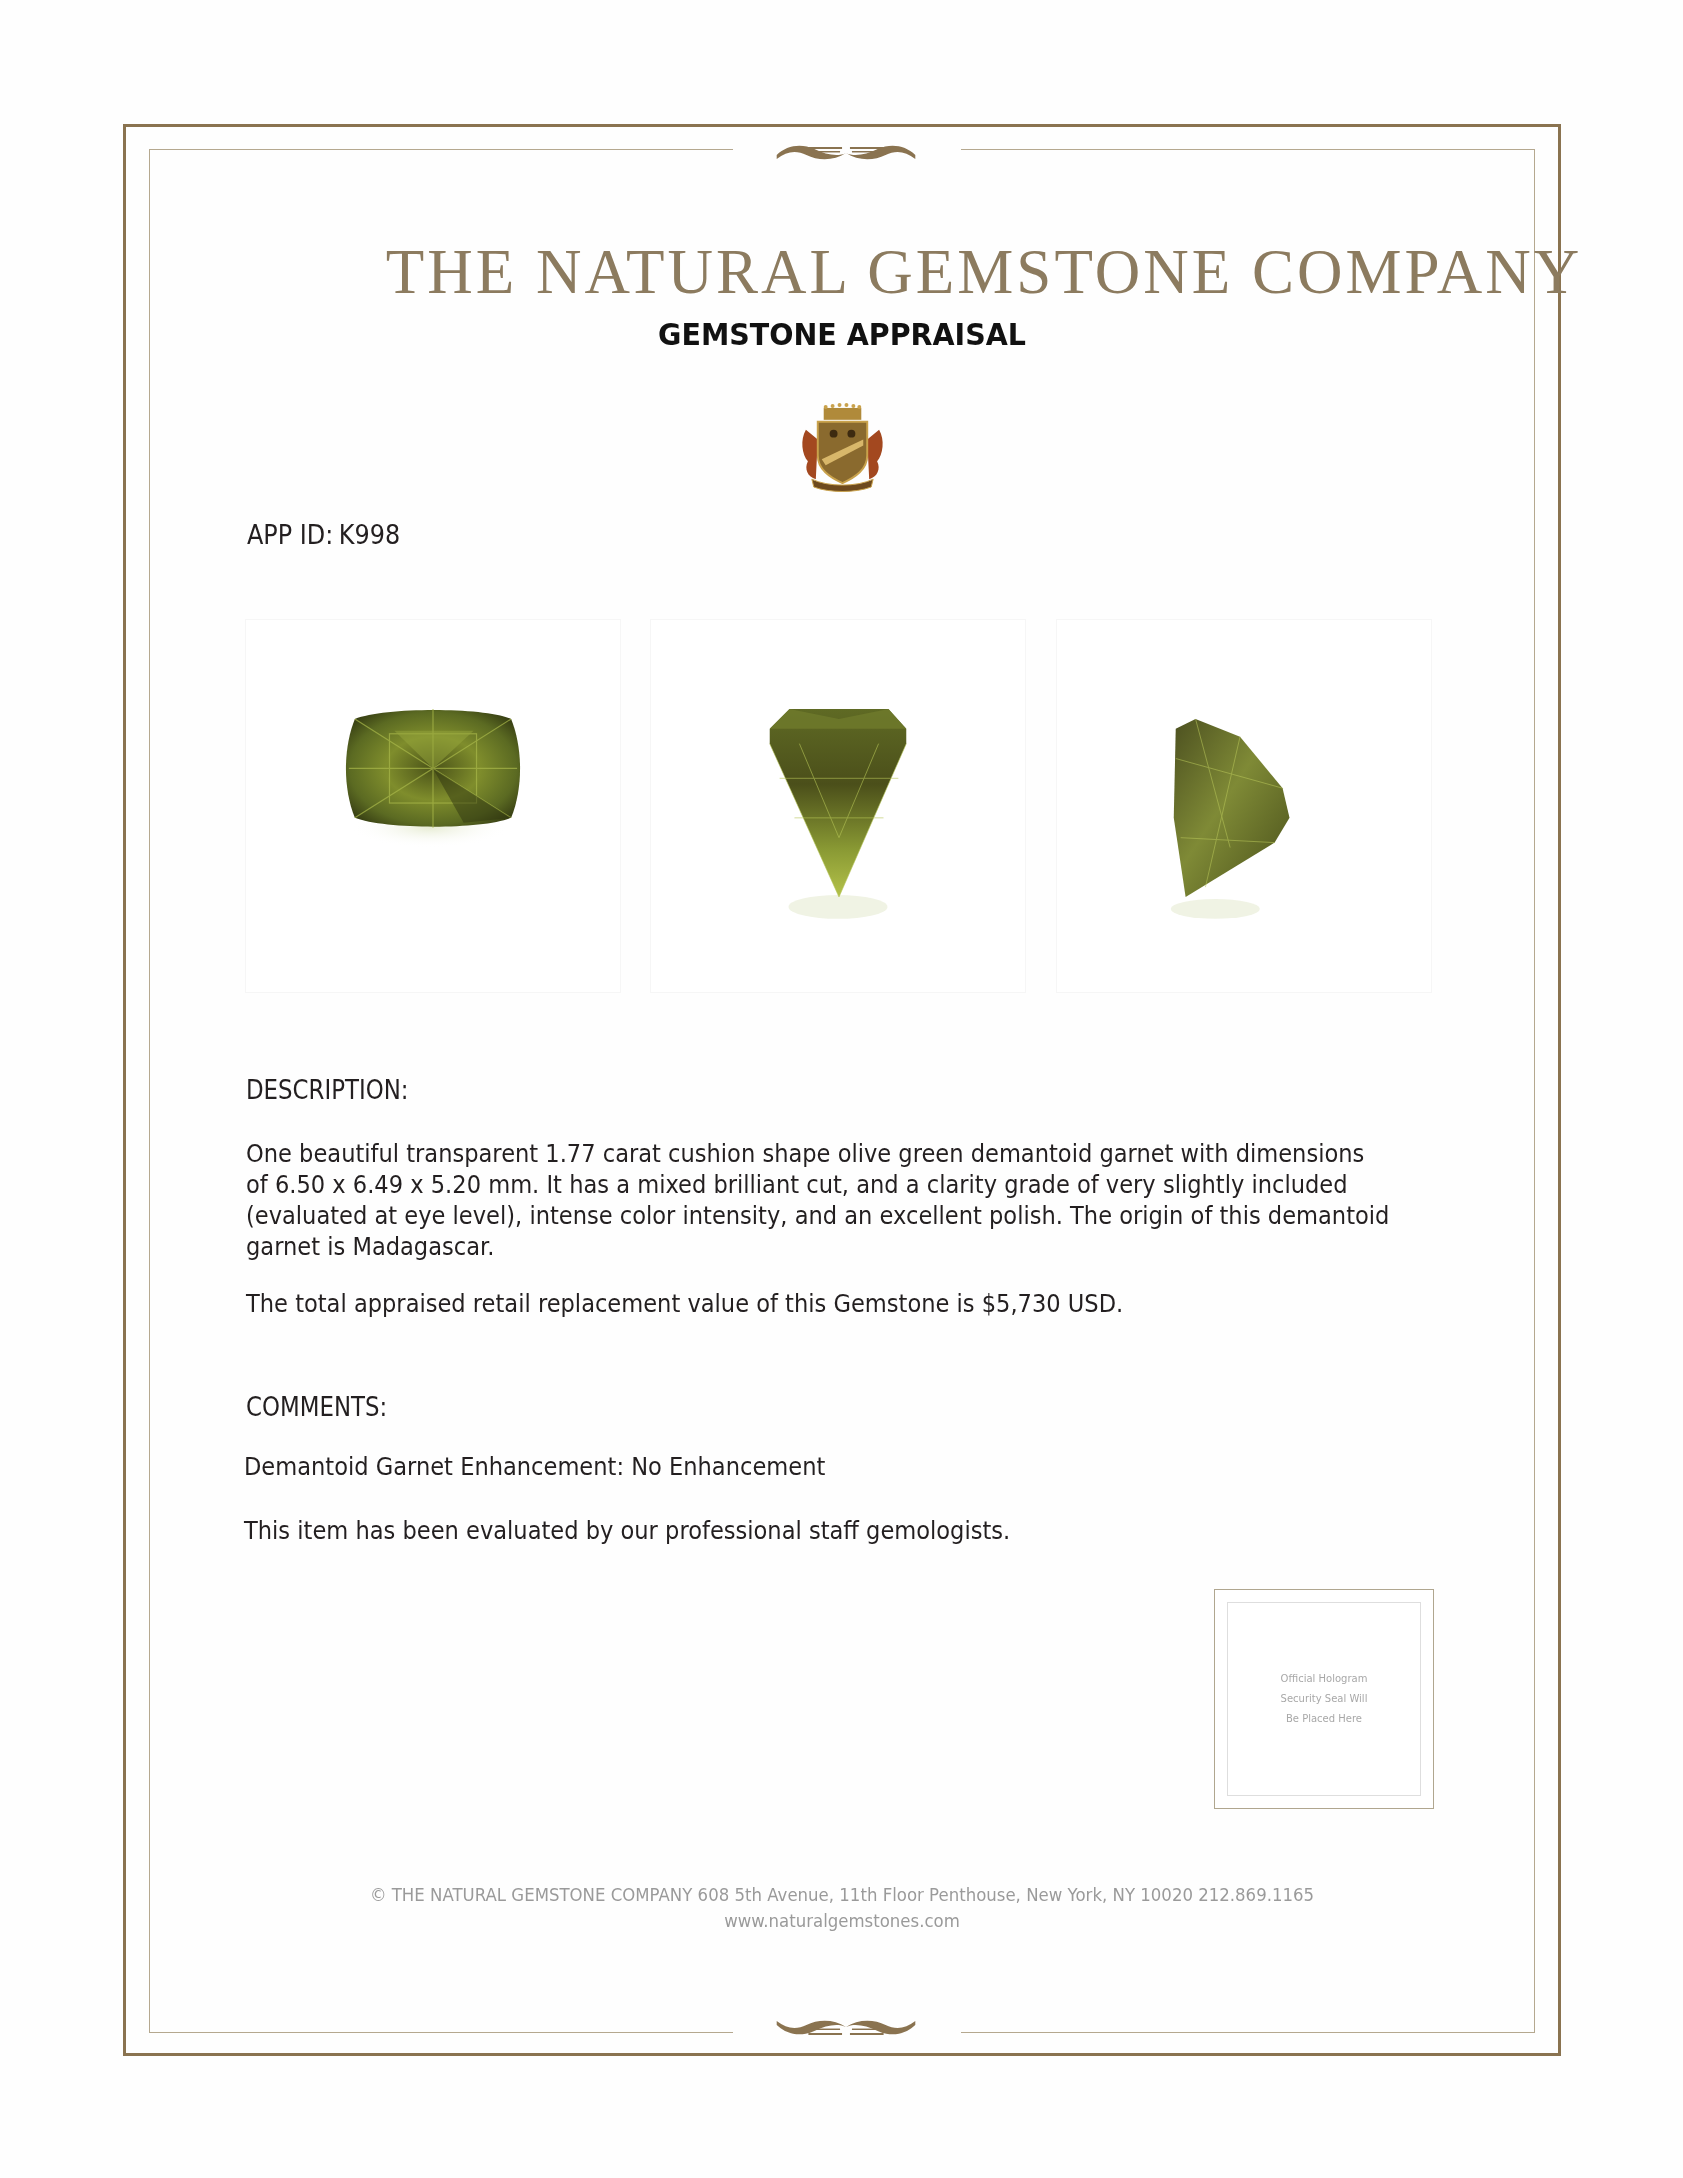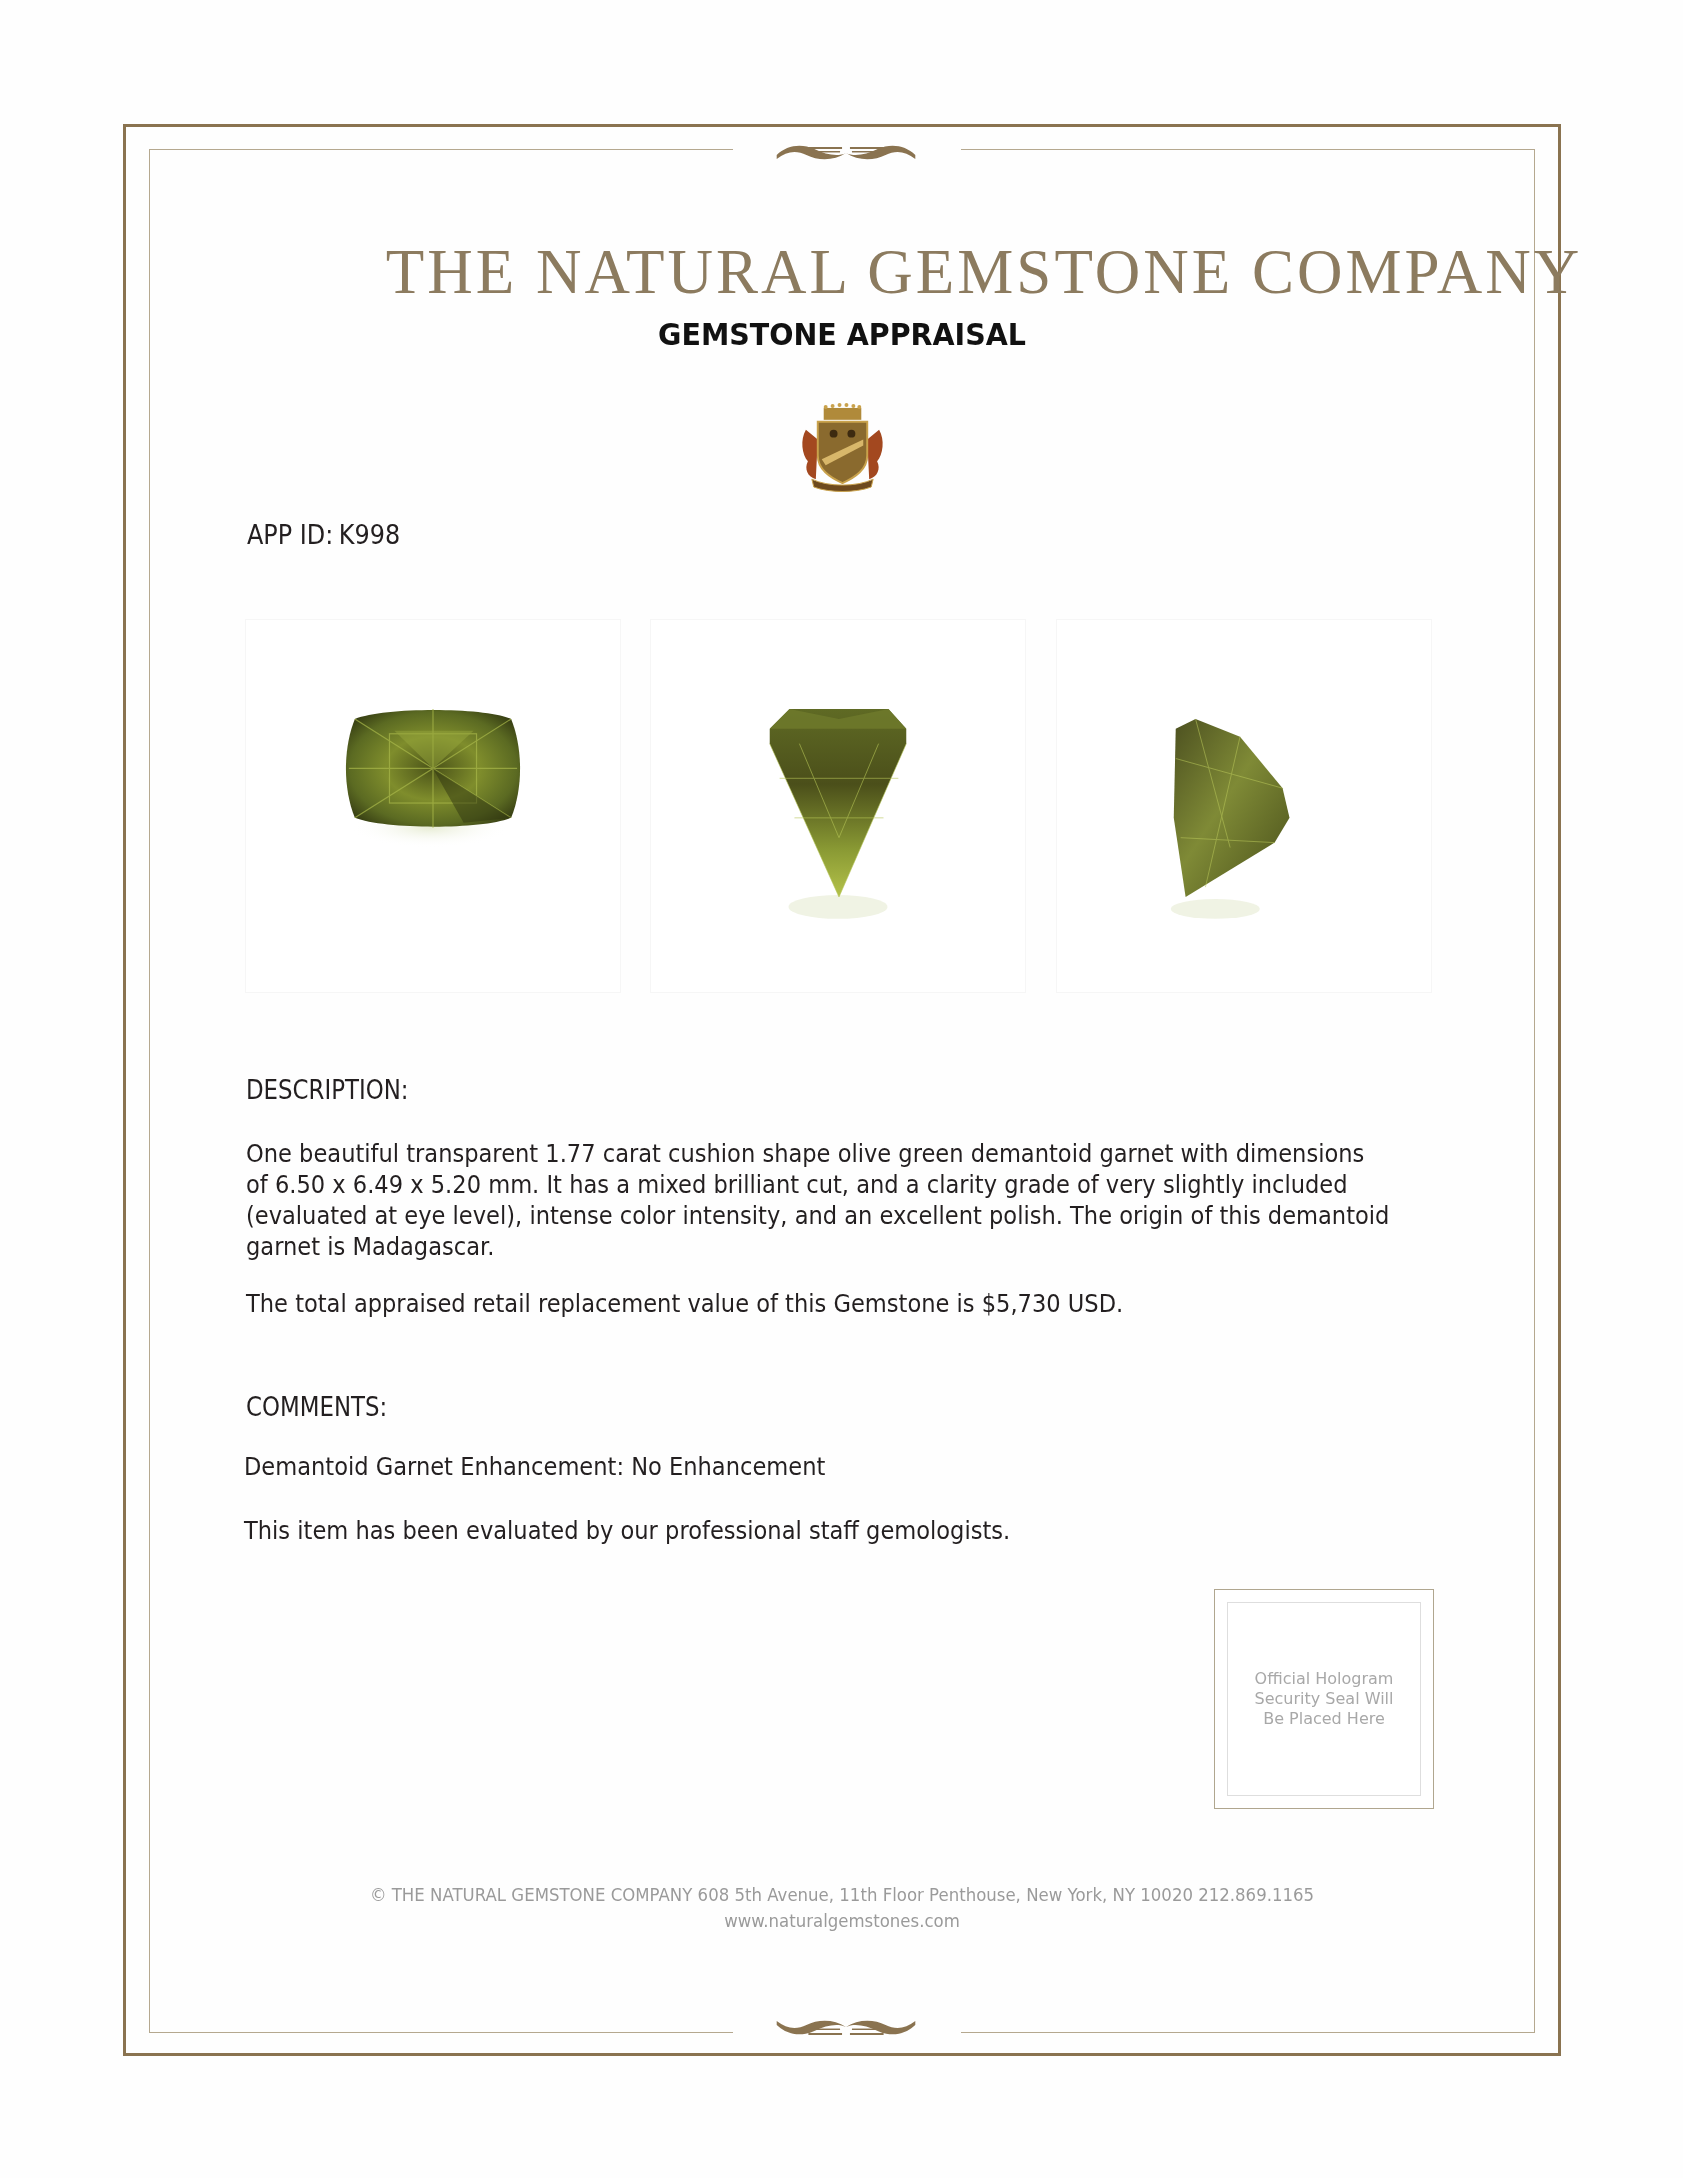--- a/index.html
+++ b/index.html
@@ -79,21 +79,21 @@
 
   .seal-outer {
     position: absolute; left: 1214px; top: 1589px; width: 220px; height: 220px;
     border: 1.5px solid #b0a68f; background: #fff;
   }
   .seal-inner {
     position: absolute; left: 12px; top: 12px; right: 12px; bottom: 12px;
     border: 1px solid #dedede; display: flex; align-items: center; justify-content: center;
   }
   .seal-text {
-    font-family: "DejaVu Sans", sans-serif; font-size: 16px; line-height: 20px; color: #a8a8a8;
+    font-family: "DejaVu Sans", sans-serif; font-size: 10px; line-height: 20px; color: #a8a8a8;
     text-align: center; white-space: pre-line;
   }
 
   .footer-line1 {
     position: absolute; left: 149px; top: 1884px; width: 1386px; text-align: center;
     font-family: "DejaVu Sans", sans-serif; font-size: 18px; color: #9a9a9a; white-space: nowrap;
     transform: scaleX(0.92);
   }
   .footer-line2 {
     position: absolute; left: 149px; top: 1910px; width: 1386px; text-align: center;

